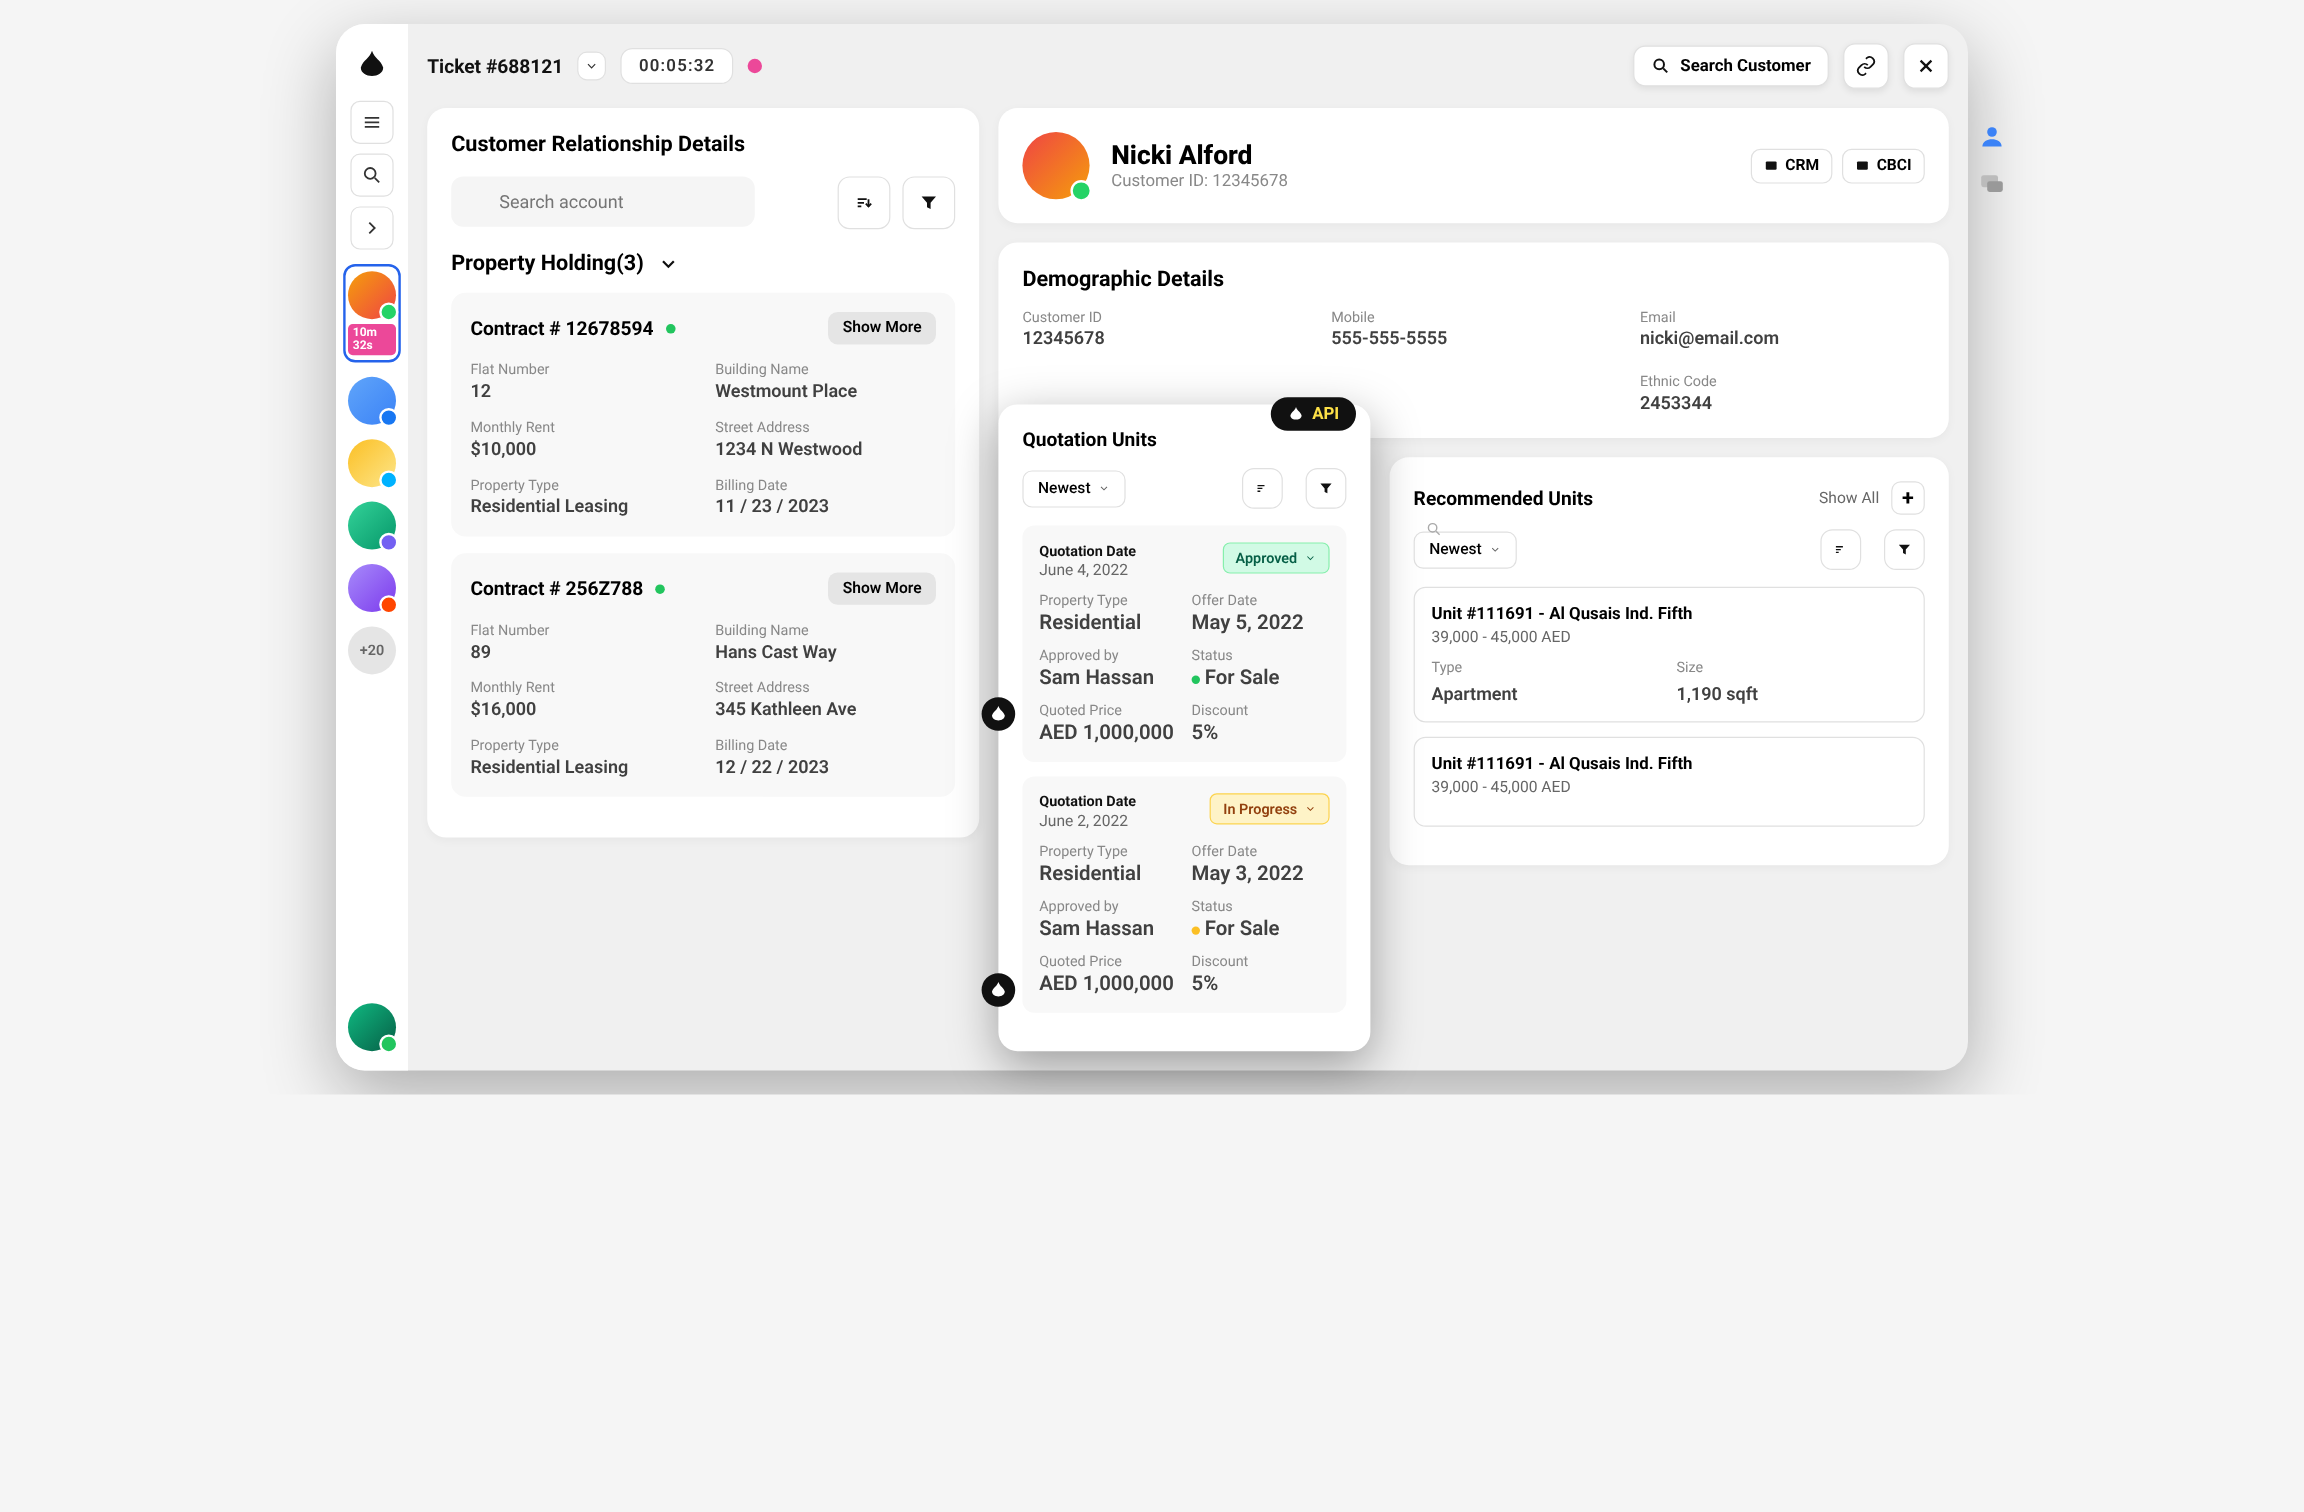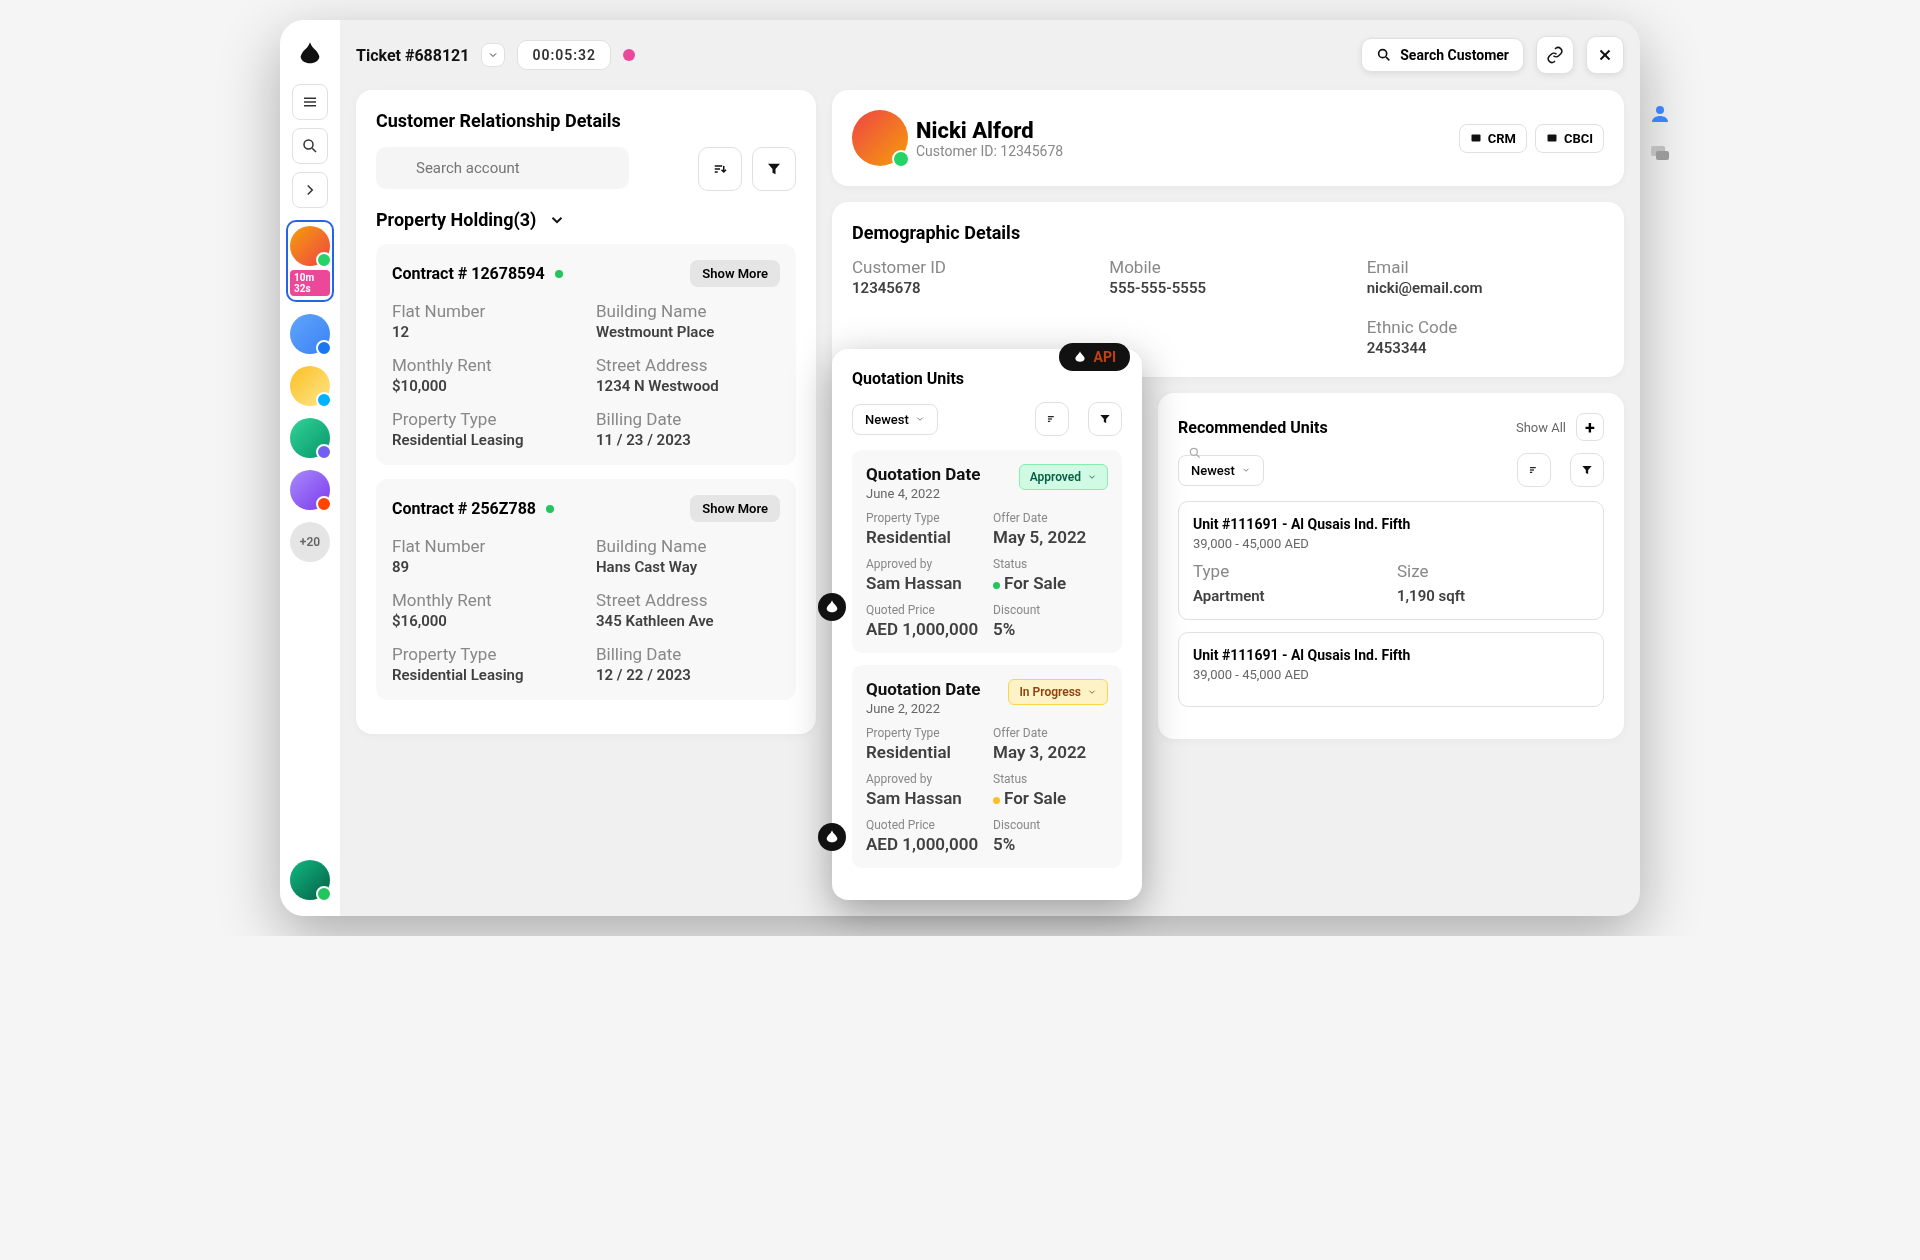--- a/index.html
+++ b/index.html
@@ -47,36 +47,36 @@
 .search-wrap svg { position: absolute; left: 14px; top: 50%; transform: translateY(-50%); width: 16px; height: 16px; stroke: #aaa; fill: none; stroke-width: 2; }
 .sm-btn { border: 1px solid #e0e0e0; border-radius: 10px; background: #fff; width: 44px; height: 44px; display: flex; align-items: center; justify-content: center; cursor: pointer; }
 .section-head { display: flex; align-items: center; gap: 12px; margin-bottom: 14px; cursor: pointer; }
 .section-head h3 { font-size: 18px; font-weight: 700; }
 .card { background: #f8f8f8; border-radius: 12px; padding: 16px; margin-bottom: 14px; }
 .card-head { display: flex; align-items: center; justify-content: space-between; margin-bottom: 14px; }
 .card-title { font-size: 16px; font-weight: 700; display: flex; align-items: center; gap: 10px; }
 .dot { width: 8px; height: 8px; border-radius: 50%; background: #22c55e; display: inline-block; }
 .show-more { background: #e5e5e5; border: none; border-radius: 8px; padding: 6px 12px; font-size: 13px; font-weight: 600; cursor: pointer; }
 .grid2 { display: grid; grid-template-columns: 1fr 1fr; gap: 14px 20px; }
-.label { font-size: 17px; color: #888; margin-bottom: 2px; }
+.label { font-size: 12px; color: #888; margin-bottom: 2px; }
 .value { font-size: 15px; font-weight: 600; color: #404040; }
 .right-col { flex: 1; display: flex; flex-direction: column; gap: 16px; position: relative; }
 .profile-head { display: flex; align-items: center; justify-content: space-between; }
-.profile-left { display: flex; align-items: center; gap: 8px; }
+.profile-left { display: flex; align-items: center; gap: 18px; }
 .big-avatar { width: 56px; height: 56px; border-radius: 50%; background: linear-gradient(135deg,#ef4444,#f59e0b); position: relative; }
 .big-avatar .badge { width: 18px; height: 18px; bottom: -2px; right: -2px; }
 .profile-name { font-size: 22px; font-weight: 800; }
 .profile-sub { font-size: 14px; color: #888; }
 .chip-btn { border: 1px solid #e0e0e0; border-radius: 8px; background: #fff; padding: 6px 10px; display: flex; align-items: center; gap: 6px; font-size: 13px; font-weight: 700; cursor: pointer; }
 .right-rail { position: absolute; right: -48px; top: 12px; display: flex; flex-direction: column; gap: 16px; }
 .right-rail-icon { width: 24px; height: 24px; display: flex; align-items: center; justify-content: center; cursor: pointer; }
 .demo-grid { display: grid; grid-template-columns: 1fr 1fr 1fr; gap: 20px; margin-top: 14px; }
 .lower-row { display: flex; gap: 16px; align-items: flex-start; position: relative; }
 .quot-panel { width: 310px; flex-shrink: 0; margin-top: -44px; box-shadow: 0 12px 40px rgba(0,0,0,0.35); position: relative; z-index: 10; }
-.api-chip { position: absolute; top: -6px; right: 12px; background: #111; color: #c2410c; border-radius: 20px; padding: 6px 14px; font-size: 14px; font-weight: 700; display: flex; align-items: center; gap: 6px; z-index: 11; }
+.api-chip { position: absolute; top: -6px; right: 12px; background: #111; color: #fde047; border-radius: 20px; padding: 6px 14px; font-size: 14px; font-weight: 700; display: flex; align-items: center; gap: 6px; z-index: 11; }
 .ctrl-row { display: flex; align-items: center; gap: 19px; margin-bottom: 14px; }
 .select-btn { border: 1px solid #e0e0e0; border-radius: 8px; background: #fff; padding: 7px 12px; font-size: 13px; font-weight: 500; display: flex; align-items: center; gap: 6px; cursor: pointer; }
 .qcard { background: #f8f8f8; border-radius: 10px; padding: 14px; margin-bottom: 12px; }
 .qcard-head { display: flex; justify-content: space-between; align-items: flex-start; margin-bottom: 10px; }
 .status-pill { border-radius: 6px; padding: 5px 10px; font-size: 12px; font-weight: 600; display: flex; align-items: center; gap: 6px; cursor: pointer; }
 .status-pill.approved { background: #d1fae5; color: #065f46; border: 1px solid #86efac; }
 .status-pill.progress { background: #fef3c7; color: #92400e; border: 1px solid #fcd34d; }
 .qgrid { display: grid; grid-template-columns: 1fr 1fr; gap: 10px 12px; font-size: 13px; }
 .qgrid .label { font-size: 12px; }
 .qgrid .value { font-size: 17px; }

